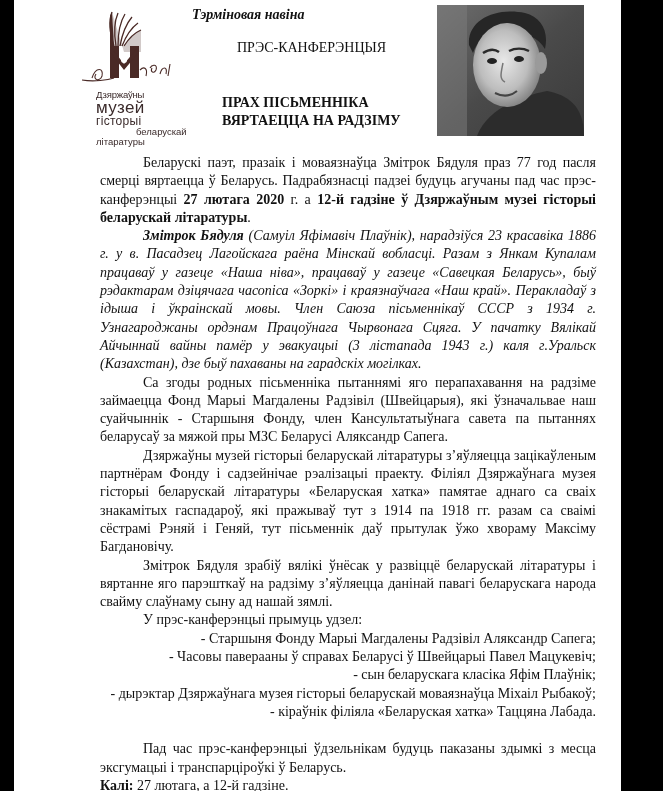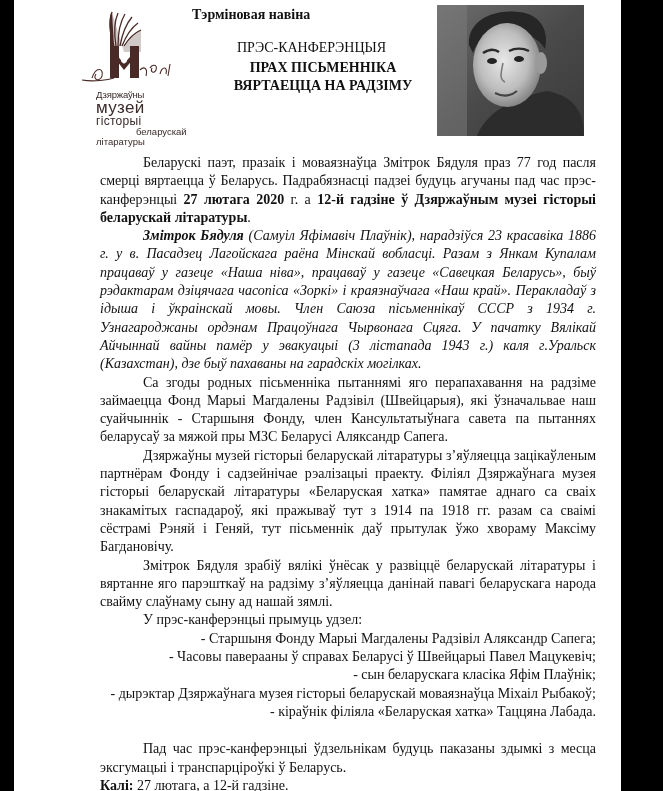--- a/index.html
+++ b/index.html
@@ -22,29 +22,29 @@
     color: #3a2a2a; line-height: 1;
   }
   .logo-text .l1 { font-size: 9.5px; letter-spacing: -0.2px; }
   .logo-text .l2 { font-size: 17px; letter-spacing: 0.3px; margin-top: 0px; line-height: 15px; }
   .logo-text .l3 { font-size: 12px; line-height: 12px; letter-spacing: 0.3px; }
   .logo-text .l4 { font-size: 9.5px; line-height: 10.5px; margin-left: 40px; }
   .logo-text .l5 { font-size: 9.5px; line-height: 10.5px; }
 
   .urgent {
     position: absolute; left: 178px; top: 7px;
-    font-size: 14px; font-weight: bold; 
+    font-size: 14px; font-weight: bold; font-style: italic;
   }
   .press-conf {
     position: absolute; left: 223px; top: 40px;
     font-size: 14px;
   }
   .headline {
-    position: absolute; left: 222px; top: 59px; width: 175px;
-    text-align: center; font-size: 14px; font-weight: bold; line-height: 18px;
+    position: absolute; left: 222px; top: 94px; width: 175px;
+    font-size: 14px; font-weight: bold; line-height: 18px;
     margin-left: -14px; width: 202px;
   }
 
   .portrait {
     position: absolute; left: 423px; top: 5px; width: 147px; height: 131px;
     overflow: hidden;
   }
 
   
   .body-text {

